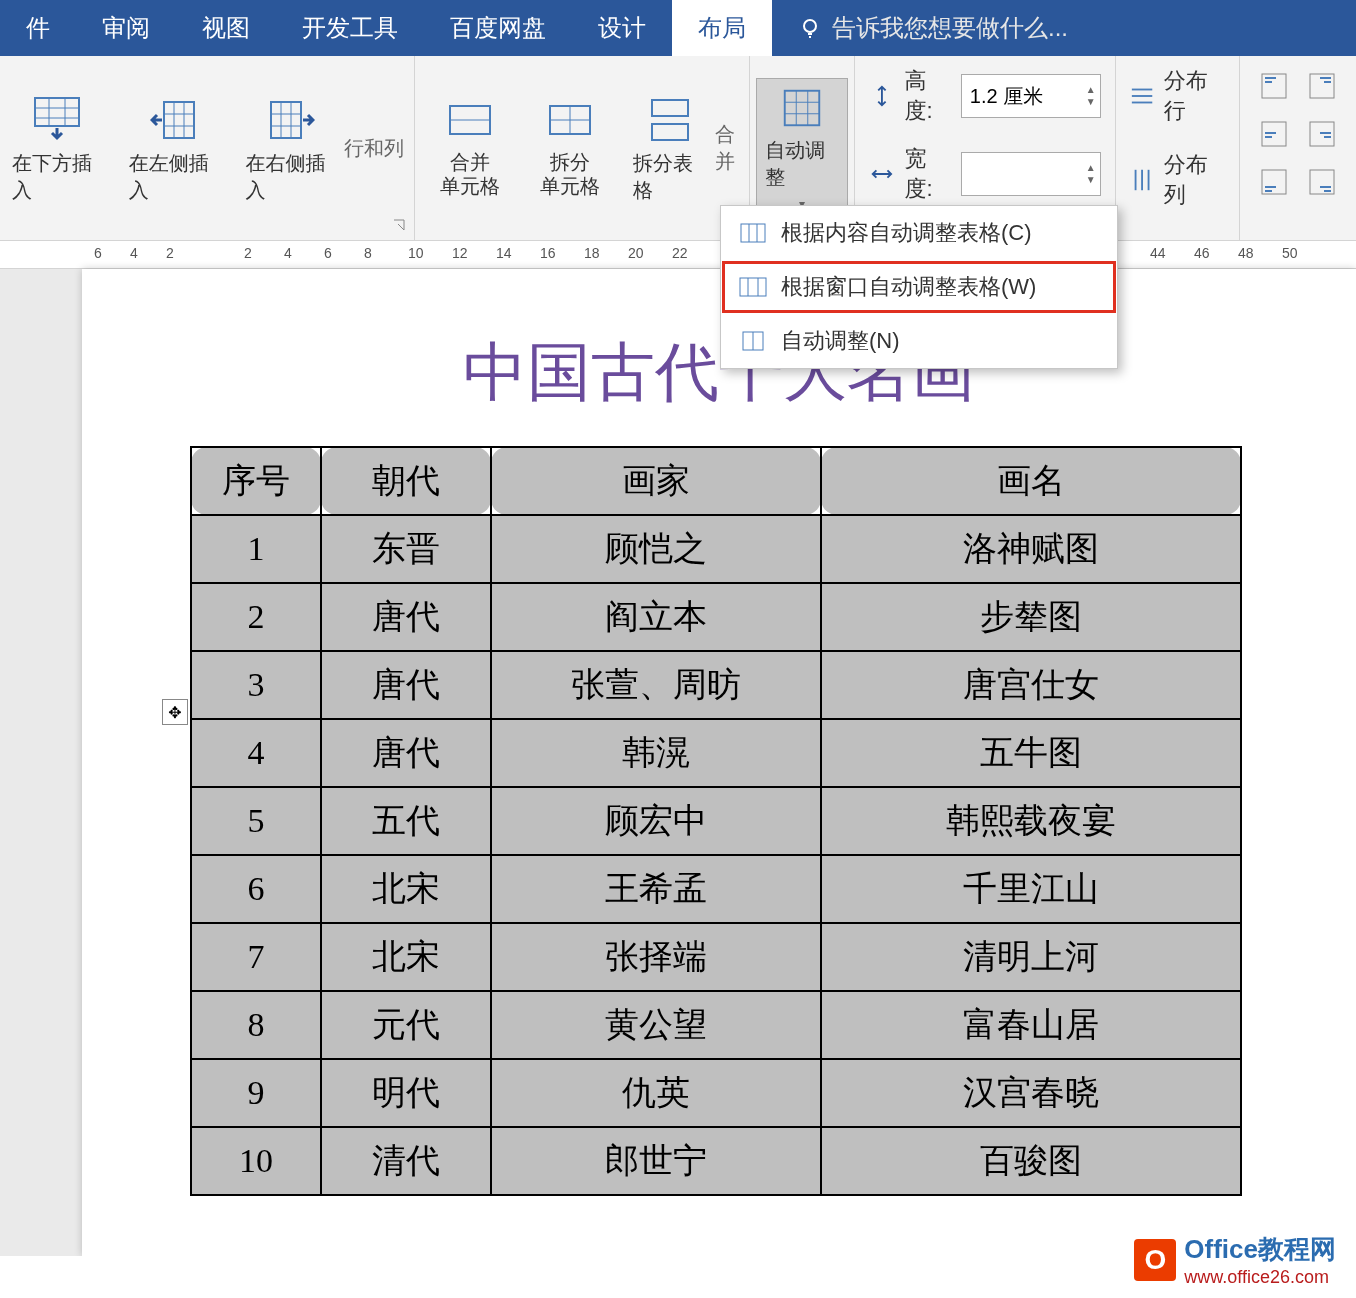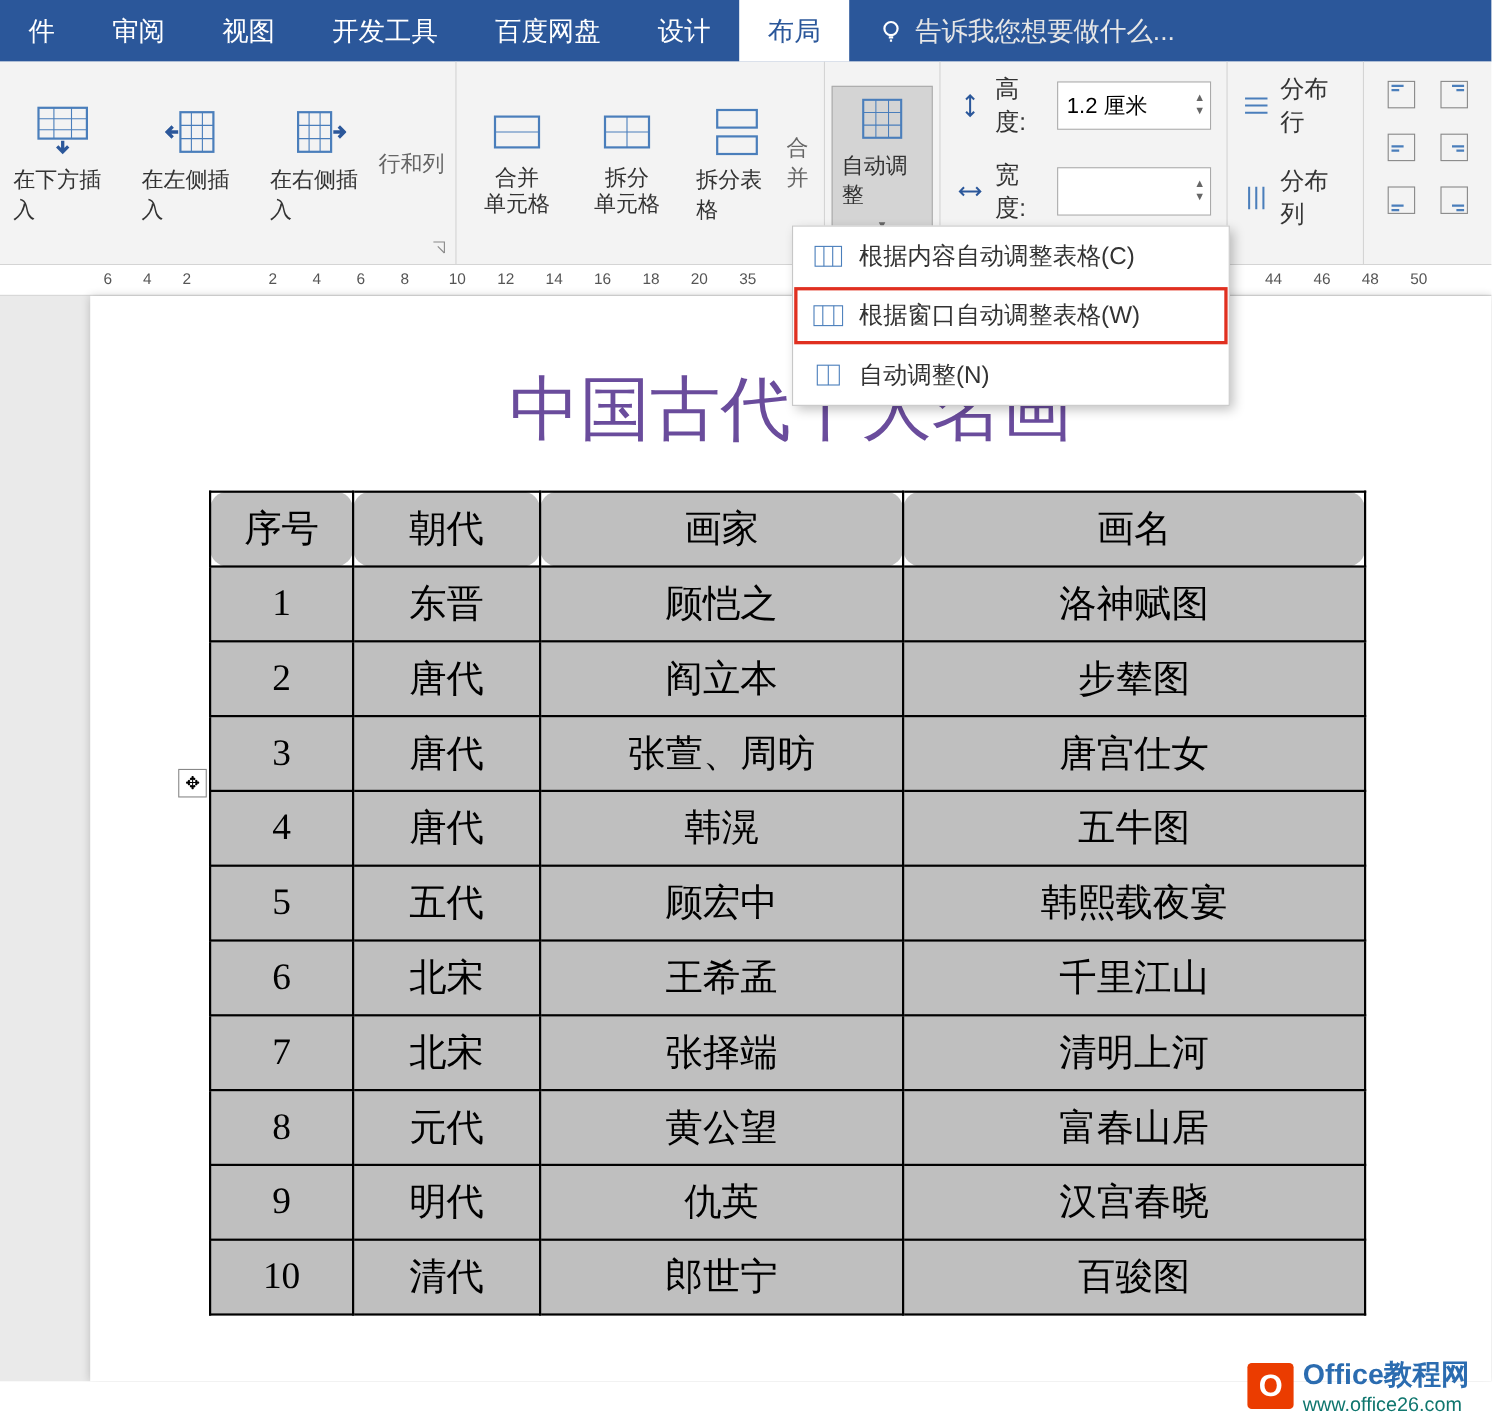--- a/index.html
+++ b/index.html
@@ -157,21 +157,21 @@
 .watermark {
   position:absolute; right:20px; bottom:10px;
   display:flex; align-items:center; gap:8px;
   font-size:26px;
 }
 .watermark .ologo{
   width:42px;height:42px;background:#eb3c00;color:#fff;
   display:flex;align-items:center;justify-content:center;font-weight:bold;font-size:28px;border-radius:4px;
 }
 .watermark .t1{color:#2b6cb0;font-weight:bold;}
-.watermark .t2{color:#0f766e;}
+.watermark .t2{color:#b91c1c;}
 .group-wrap{position:relative;}
 .launcher-corner{position:absolute;right:8px;bottom:8px;width:14px;height:14px;}
 </style>
 </head>
 <body>
 
 <div class="tabbar">
   <div class="tab">件</div>
   <div class="tab">审阅</div>
   <div class="tab">视图</div>
@@ -382,21 +382,21 @@
   <span class="tick" style="left:244px">2</span>
   <span class="tick" style="left:284px">4</span>
   <span class="tick" style="left:324px">6</span>
   <span class="tick" style="left:364px">8</span>
   <span class="tick" style="left:408px">10</span>
   <span class="tick" style="left:452px">12</span>
   <span class="tick" style="left:496px">14</span>
   <span class="tick" style="left:540px">16</span>
   <span class="tick" style="left:584px">18</span>
   <span class="tick" style="left:628px">20</span>
-  <span class="tick" style="left:672px">35</span>
+  <span class="tick" style="left:672px">22</span>
   <span class="tick" style="left:1150px">44</span>
   <span class="tick" style="left:1194px">46</span>
   <span class="tick" style="left:1238px">48</span>
   <span class="tick" style="left:1282px">50</span>
 </div>
 
 <div class="dropdown">
   <div class="item">
     <svg class="dicon" viewBox="0 0 28 22">
         <rect x="2" y="2" width="24" height="18" fill="none" stroke="#4a7ebb"></rect>

